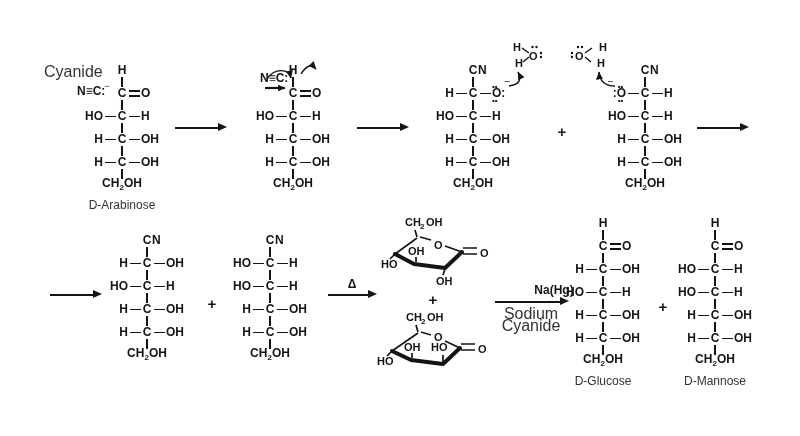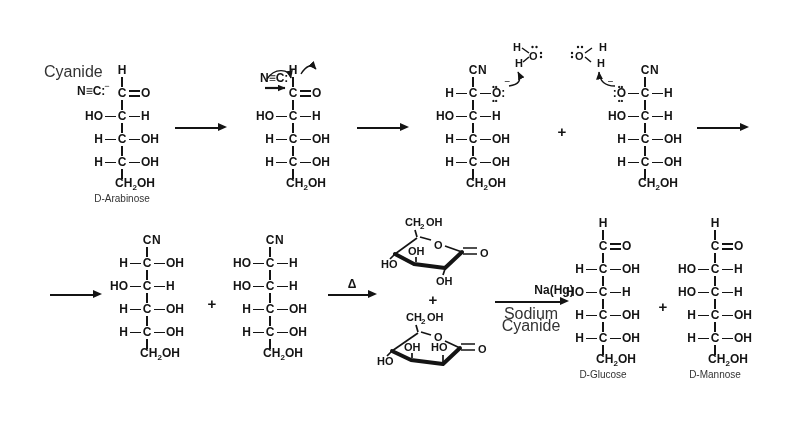--- a/index.html
+++ b/index.html
@@ -12,23 +12,23 @@
   .fr { display:grid; grid-template-columns:38px 14px 10px 14px 38px; align-items:center; height:13px; }
   .ll { text-align:right; }
   .rl { text-align:left; }
   .cc { text-align:center; }
   .hb { width:11px; height:1.7px; background:#141414; place-self:center; }
   .vb { width:1.7px; height:10px; background:#141414; }
   .db { display:flex; flex-direction:column; gap:3px; place-self:center; }
   .db i { display:block; width:11px; height:1.7px; background:#141414; }
   .nn { text-align:left; margin-left:0; }
   .fr.ch { display:flex; justify-content:center; }
-  .cht { position:relative; left:13px; white-space:nowrap; }
+  .cht { position:relative; left:0; white-space:nowrap; }
   sub { font-size:8px; }
-  .slabel { font-weight:400; font-size:10px; color:#333; white-space:nowrap; }
+  .slabel { font-weight:400; font-size:12px; color:#333; margin-top:7px; white-space:nowrap; }
 
   
   .alk { position:relative; display:inline-block; }
   .alk .dt  { position:absolute; top:-7px;  left:0;  font-size:8px; letter-spacing:0; }
   .alk .dbm { position:absolute; bottom:-7px; left:0; font-size:8px; }
   .alk .min { position:absolute; top:-12px; right:-5px; font-size:10px; font-weight:400; }
   .alk.alkm .dt  { left:5px; }
   .alk.alkm .dbm { left:5px; }
   .alk.alkm .min { left:-5px; right:auto; }
 

